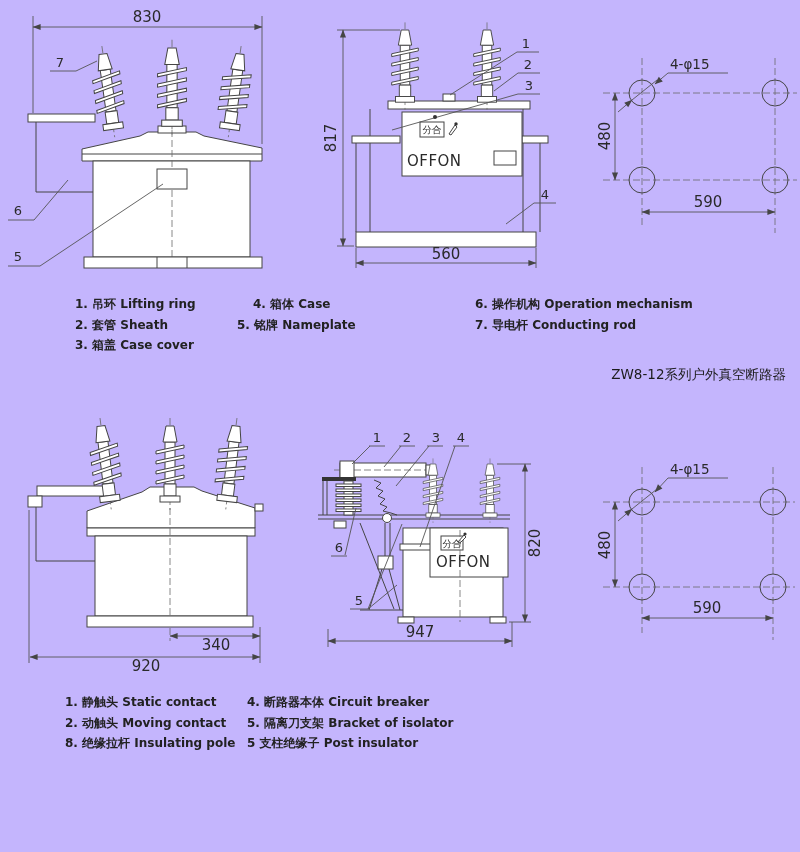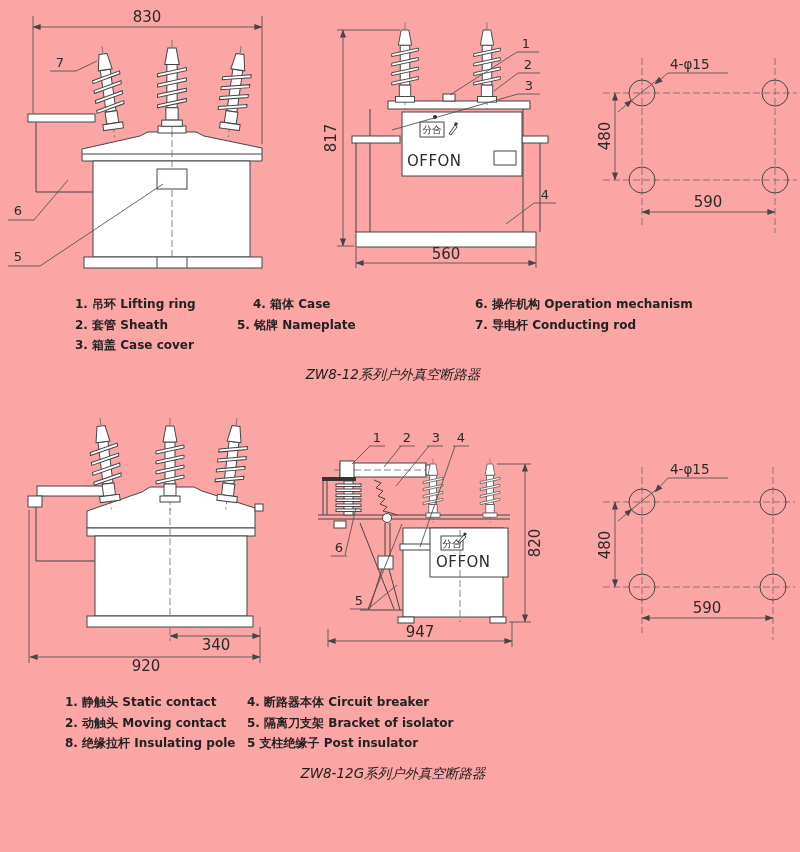--- a/index.html
+++ b/index.html
@@ -1,29 +1,29 @@
 <!DOCTYPE html>
 <html><head>
 <meta charset="utf-8">
 <style>
   html,body { margin:0; padding:0; background:#fff; }
-  .page { position:relative; width:800px; height:852px; background:#fca5a5; overflow:hidden;
+  .page { position:relative; width:800px; height:852px; background:#c4b5fd; overflow:hidden;
           font-family:"DejaVu Sans","Liberation Sans",sans-serif; }
   svg text { font-family:"DejaVu Sans","Liberation Sans",sans-serif; fill:#2a2a2a; }
   .ln  { fill:none; stroke:#454545; stroke-width:1; }
   .fw  { fill:#ffffff; stroke:#454545; stroke-width:1; }
   .dim { fill:none; stroke:#555555; stroke-width:0.9; }
   .cl  { fill:none; stroke:#6a6a6a; stroke-width:0.8; stroke-dasharray:7 3; }
   .dimtxt { font-size:15px; }
   .lbl { font-size:13px; }
   .lbl2 { font-size:13.5px; }
   .sm { font-size:9.5px; }
   .offon { font-size:15px; letter-spacing:0.5px; }
   .legend-item { position:absolute; font-size:12px; color:#222; white-space:nowrap;font-weight:bold; }
-  .title { position:absolute; left:0; width:786px; text-align:center; color:#1c1c1c;font-style:italic; }
+  .title { position:absolute; left:0; width:786px; text-align:right; color:#1c1c1c; }
   .title-zh { font-size:13.5px; }
   .title-en { font-size:13px; }
 </style>
 </head>
 <body>
 
 <div class="page">
 
 <svg width="800" height="852" viewBox="0 0 800 852">
   <defs>
@@ -286,15 +286,14 @@
 
 <div>
   <div class="legend-item" style="left:65px;top:694px">1. 静触头 Static contact</div>
   <div class="legend-item" style="left:65px;top:715px">2. 动触头 Moving contact</div>
   <div class="legend-item" style="left:65px;top:735px">8. 绝缘拉杆 Insulating pole</div>
   <div class="legend-item" style="left:247px;top:694px">4. 断路器本体 Circuit breaker</div>
   <div class="legend-item" style="left:247px;top:715px">5. 隔离刀支架 Bracket of isolator</div>
   <div class="legend-item" style="left:247px;top:735px">5 支柱绝缘子 Post insulator</div>
 </div>
 
-<div class="title title-zh" style="top:765px">ZW8-12G系列户外真空断路器</div>
 
 </div>
 
 </body></html>

